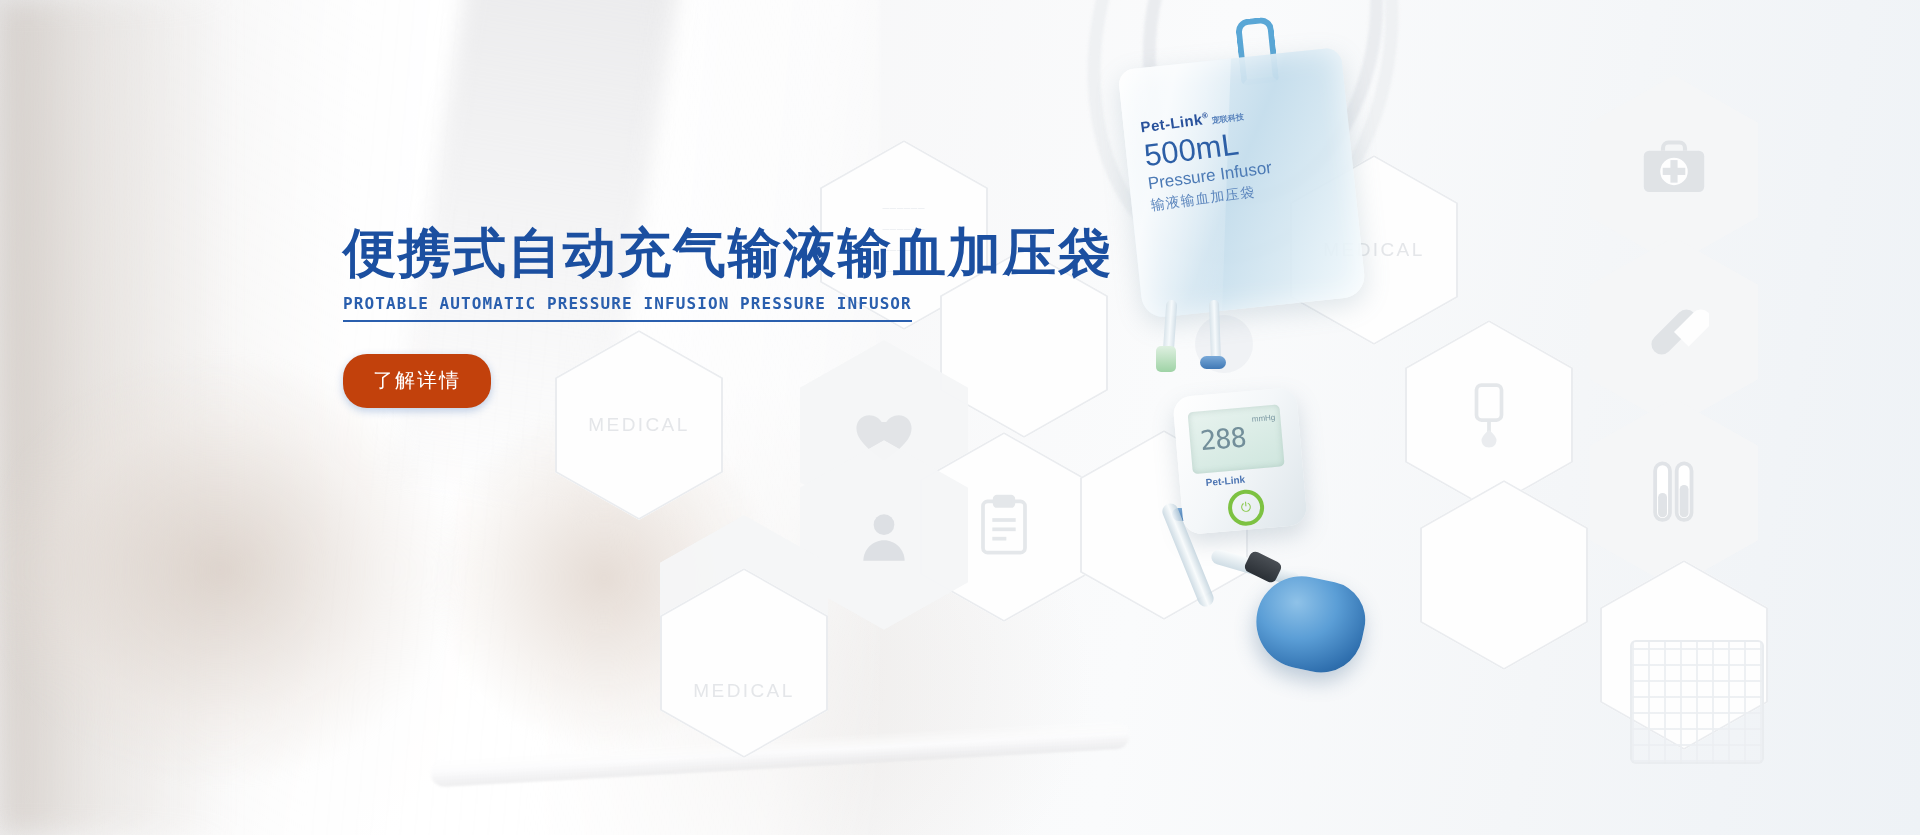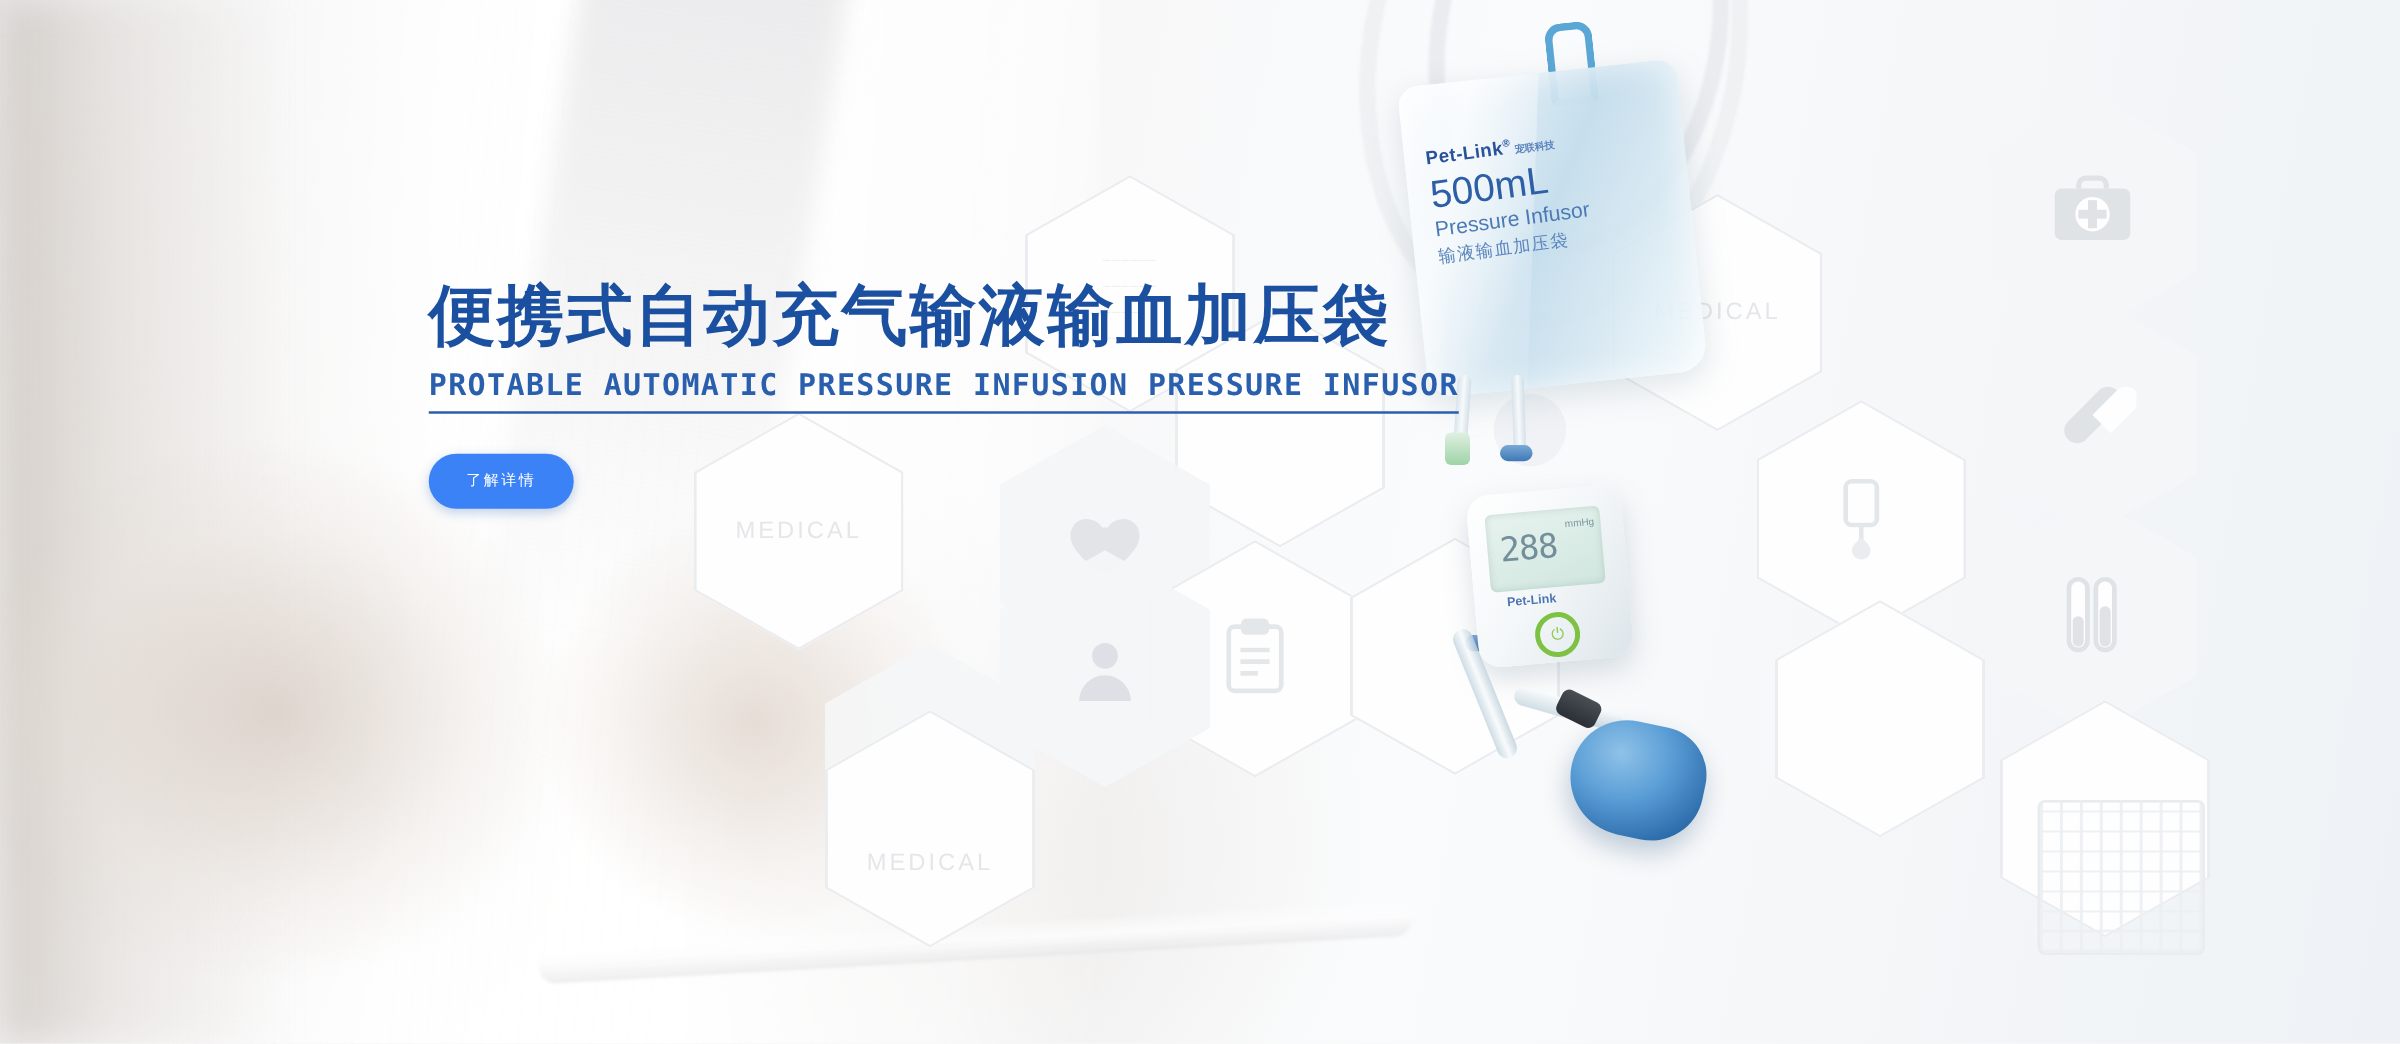--- a/index.html
+++ b/index.html
@@ -364,42 +364,42 @@
     white-space: nowrap;
     font-family: "DejaVu Sans", "Liberation Sans", sans-serif;
   }
   .title-en-wrap {
     margin-top: 9px;
     padding-bottom: 7px;
     border-bottom: 2px solid #2a5fae;
     display: inline-block;
   }
   .title-en {
-    font-size: 24px;
+    font-size: 16px;
     font-weight: bold;
     color: #2a5fae;
     letter-spacing: 1.1px;
     white-space: nowrap;
     font-family: "DejaVu Sans Mono", "Liberation Mono", monospace;
     text-align: center;
   }
   .tagline {
     margin-top: 24px;
     font-size: 22px;
     color: #5d6470;
     letter-spacing: 1.5px;
     white-space: nowrap;
     font-family: "DejaVu Sans", "Liberation Sans", sans-serif;
   }
   .cta {
     margin-top: 32px;
     display: inline-block;
-    background: #3b82f6;
+    background: #c2410c;
     color: #ffffff;
-    font-size: 12px;
+    font-size: 20px;
     letter-spacing: 2px;
     padding: 13px 30px 14px 30px;
     border-radius: 24px;
     border: none;
     cursor: pointer;
     font-family: "DejaVu Sans", "Liberation Sans", sans-serif;
     box-shadow: 0 3px 9px rgba(27,86,173,0.28);
   }
 
   

